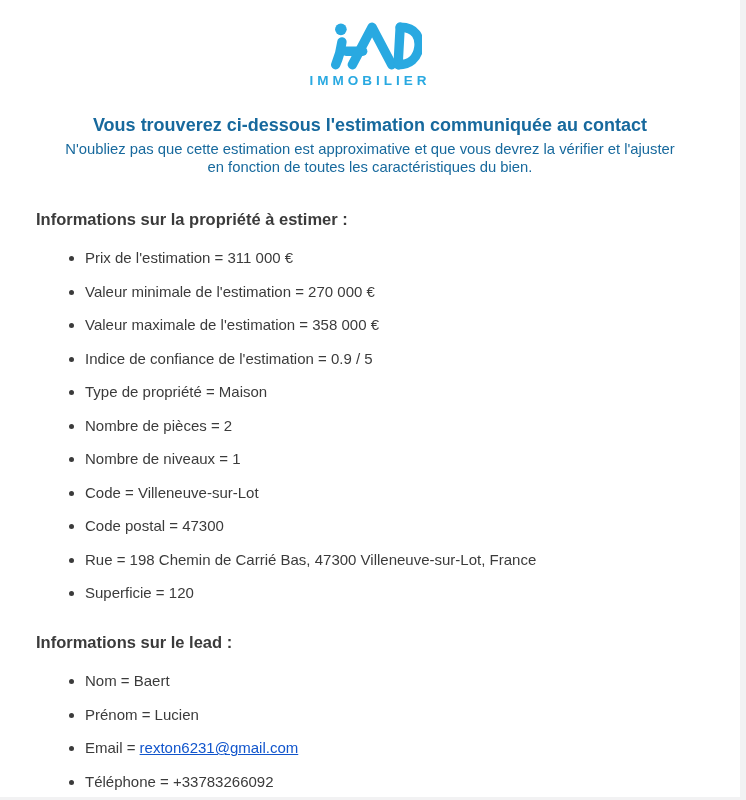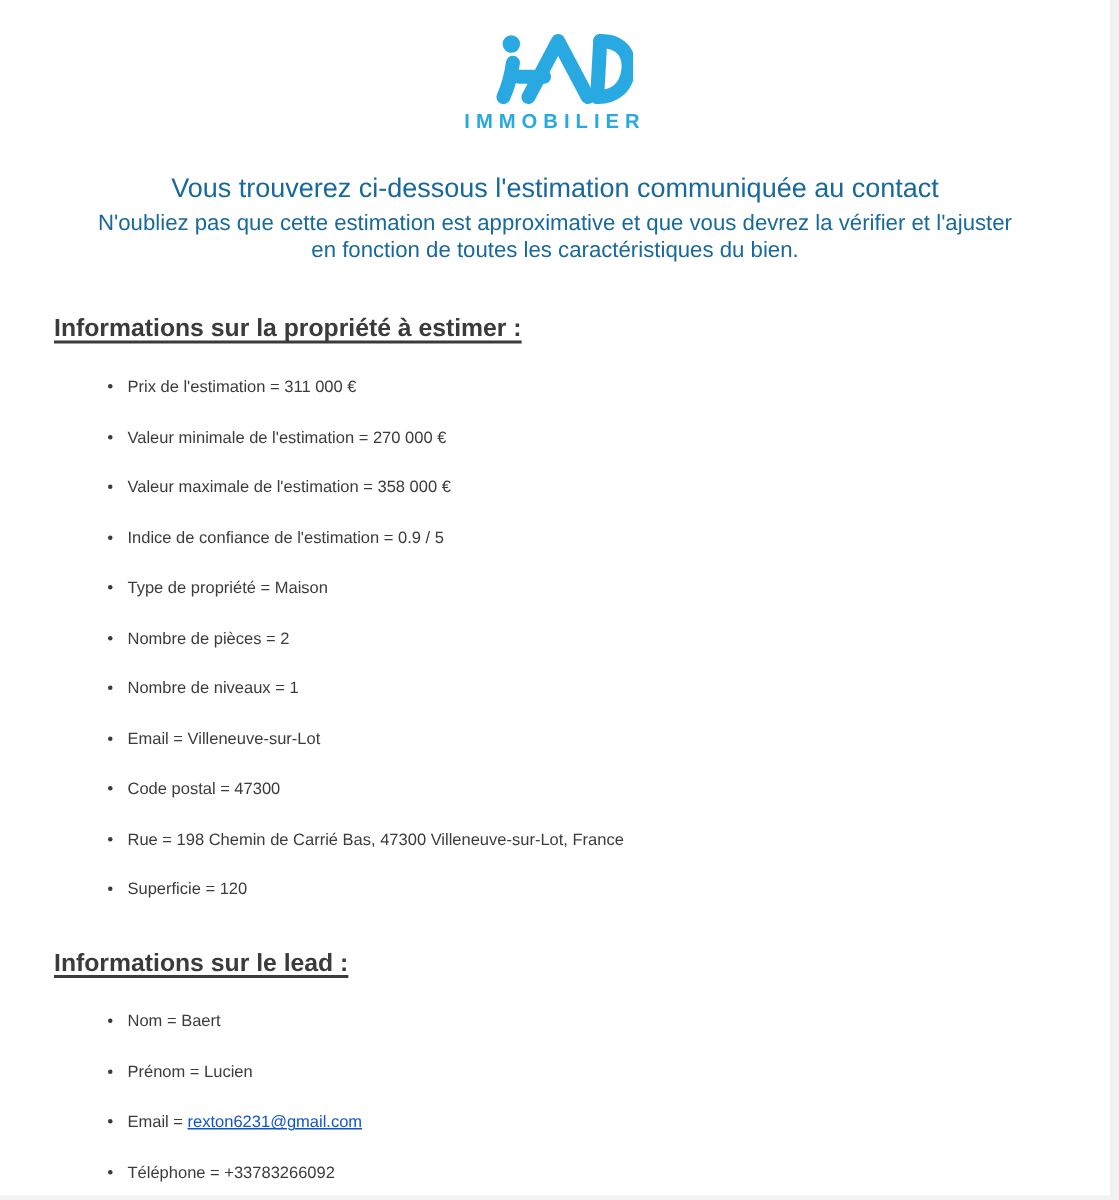--- a/index.html
+++ b/index.html
@@ -22,52 +22,51 @@
     color: #29a9e1;
     font-weight: bold;
     font-size: 13.5px;
     letter-spacing: 4px;
     margin-top: 3px;
   }
   
   .header { text-align: center; margin-top: 27px; }
   .title {
     color: #17699d;
-    font-weight: normal;
+    font-weight: bold;
     font-size: 18px;
     margin: 0 auto;
     width: 680px;
   }
   .subtitle {
     color: #17699d;
     font-size: 14.8px;
     line-height: 1.23;
     margin: 4px auto 12px auto;
     width: 628px;
   }
   
   .section { margin-left: 36px; margin-right: 30px; }
   .section.first { margin-top: 34px; }
   .section.second { margin-top: 30px; }
   .section-heading {
     font-size: 16.5px;
     font-weight: bold;
     color: #3b3b3b;
-    text-decoration: underline;
     text-decoration-thickness: 2px;
     text-underline-offset: 3px;
     margin: 0;
   }
   ul.kv-list {
     margin: 19px 0 0 0;
     padding-left: 49px;
     list-style: disc;
   }
   ul.kv-list li {
-    font-size: 11px;
+    font-size: 15px;
     line-height: 20px;
     margin-bottom: 13.5px;
     color: #3b3b3b;
   }
   a.email-link {
     color: #1155cc;
     text-decoration: underline;
   }
 </style>
 </head>
@@ -97,21 +96,21 @@
   <div class="section first">
     <h2 class="section-heading">Informations sur la propriété à estimer :</h2>
     <ul class="kv-list">
       <li>Prix de l'estimation = 311 000 €</li>
       <li>Valeur minimale de l'estimation = 270 000 €</li>
       <li>Valeur maximale de l'estimation = 358 000 €</li>
       <li>Indice de confiance de l'estimation = 0.9 / 5</li>
       <li>Type de propriété = Maison</li>
       <li>Nombre de pièces = 2</li>
       <li>Nombre de niveaux = 1</li>
-      <li>Email = Villeneuve-sur-Lot</li>
+      <li>Code = Villeneuve-sur-Lot</li>
       <li>Code postal = 47300</li>
       <li>Rue = 198 Chemin de Carrié Bas, 47300 Villeneuve-sur-Lot, France</li>
       <li>Superficie = 120</li>
     </ul>
   </div>
 
   <div class="section second">
     <h2 class="section-heading">Informations sur le lead :</h2>
     <ul class="kv-list">
       <li>Nom = Baert</li>

